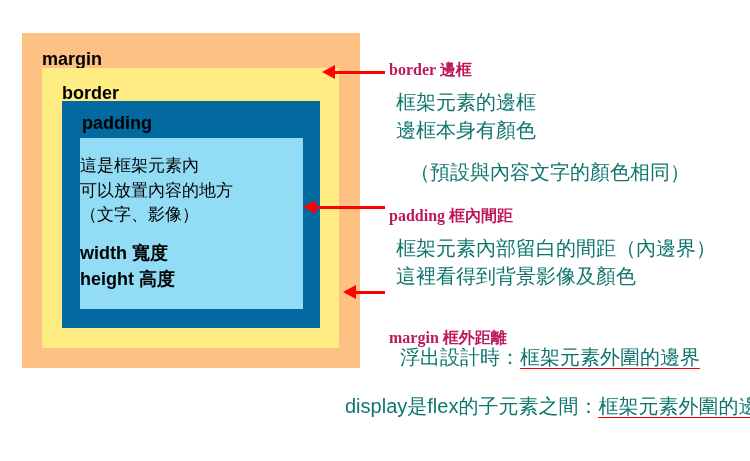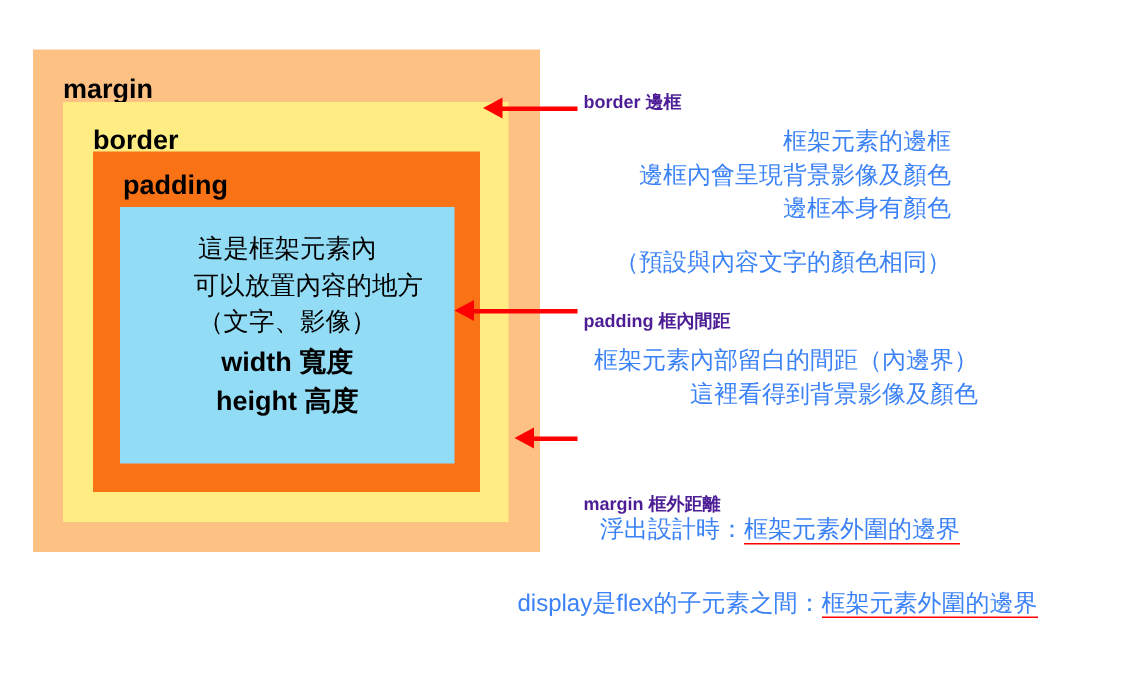--- a/index.html
+++ b/index.html
@@ -54,48 +54,47 @@
     height: 280px;
     background: #ffed83;
   }
   #border-label { left: 20px; top: 16px; }
 
   #padding-box {
     left: 20px;
     top: 33px;
     width: 258px;
     height: 227px;
-    background: #f97316;
+    background: #0369a1;
   }
   #padding-label { left: 20px; top: 13px; }
 
   #content-box {
     left: 18px;
     top: 37px;
     width: 223px;
     height: 171px;
     background: #93dcf5;
   }
 
   #content-text {
     position: absolute;
     left: 0;
     top: 16px;
     width: 223px;
-    text-align: center;
     color: #000000;
     font-size: 17px;
     line-height: 1.45;
   }
   #content-text .dim {
     font-weight: bold;
     font-size: 18px;
     display: block;
   }
-  #content-text .dim-group { }
+  #content-text .dim-group { margin-top: 12px; }
 
   
   .arrow {
     position: absolute;
     height: 14px;
   }
   .arrow .shaft {
     position: absolute;
     right: 0;
     top: 6px;
@@ -116,32 +115,32 @@
   #arrow-border  { left: 322px; top: 65px;  width: 63px; }
   #arrow-border .shaft  { width: 52px; }
   #arrow-padding { left: 303px; top: 200px; width: 82px; }
   #arrow-padding .shaft { width: 71px; }
   #arrow-margin  { left: 343px; top: 285px; width: 42px; }
   #arrow-margin .shaft  { width: 31px; }
 
   
   .section { position: absolute; }
   .heading {
-    color: #4c1d95;
+    color: #be185d;
     font-weight: bold;
-    font-size: 12px;
+    font-size: 16px;
     white-space: nowrap;
     line-height: 1;
+    font-family: Liberation Serif, serif;
   }
   .body-lines {
-    color: #3b82f6;
-    font-size: 16px;
+    color: #0f766e;
+    font-size: 20px;
     line-height: 1.42;
     white-space: nowrap;
-    text-align: right;
   }
   .body-lines .ln { display: block; }
   .indent { padding-left: 14px; margin-top: 13px; }
   .u { border-bottom: 1.5px solid #ff0000; }
 
   #section-border  { left: 389px; top: 62px; }
   #section-border .body-lines { margin-top: 10px; padding-left: 7px; }
 
   #section-padding { left: 389px; top: 208px; }
   #section-padding .body-lines { margin-top: 10px; padding-left: 7px; }
@@ -169,21 +168,21 @@
 
     <div class="box" id="border-box">
       <span class="box-label" id="border-label">border</span>
 
       <div class="box" id="padding-box">
         <span class="box-label" id="padding-label">padding</span>
 
         <div class="box" id="content-box">
           <div id="content-text">
             <span class="ln">這是框架元素內</span>
-            <span class="ln" style="display:block;padding-left:28px;">可以放置內容的地方</span>
+            <span class="ln" style="display:block;">可以放置內容的地方</span>
             <span class="ln" style="display:block;">（文字、影像）</span>
             <span class="dim-group" style="display:block;">
               <span class="dim">width 寬度</span>
               <span class="dim">height 高度</span>
             </span>
           </div>
         </div>
 
       </div>
     </div>
@@ -201,21 +200,20 @@
 </div>
 <div class="arrow" id="arrow-margin">
   <span class="head"></span>
   <span class="shaft"></span>
 </div>
 
 <div class="section" id="section-border">
   <div class="heading">border 邊框</div>
   <div class="body-lines">
     <span class="ln">框架元素的邊框</span>
-    <span class="ln">邊框內會呈現背景影像及顏色</span>
     <span class="ln">邊框本身有顏色</span>
     <span class="ln indent">（預設與內容文字的顏色相同）</span>
   </div>
 </div>
 
 <div class="section" id="section-padding">
   <div class="heading">padding 框內間距</div>
   <div class="body-lines">
     <span class="ln">框架元素內部留白的間距（內邊界）</span>
     <span class="ln">這裡看得到背景影像及顏色</span>

